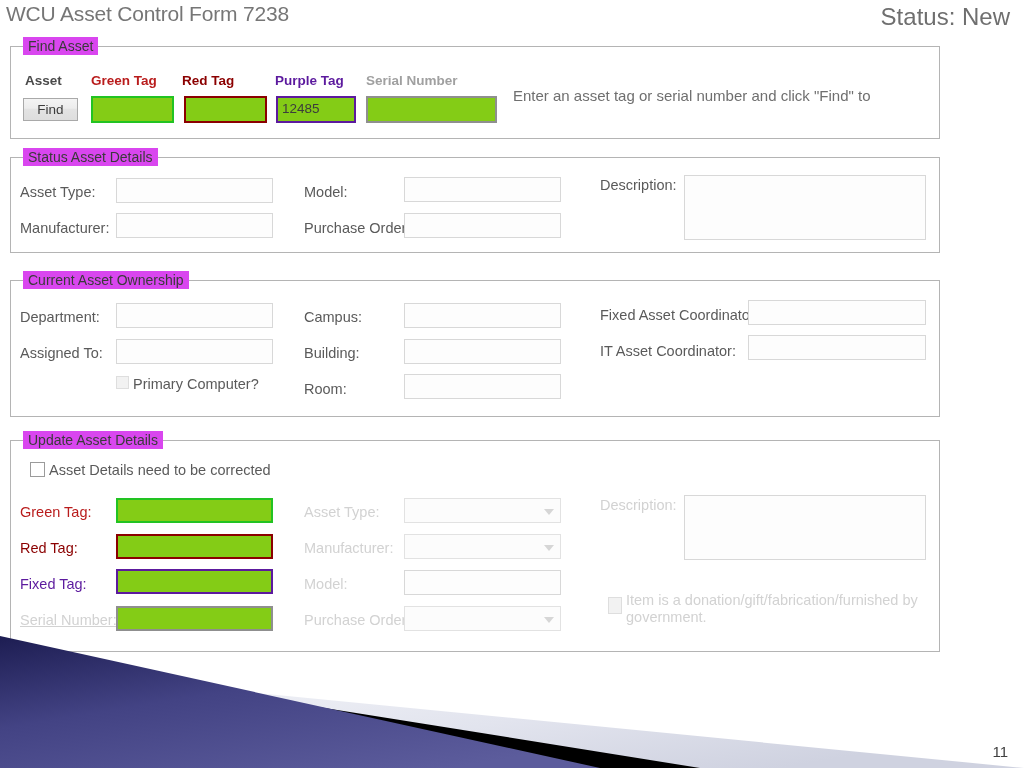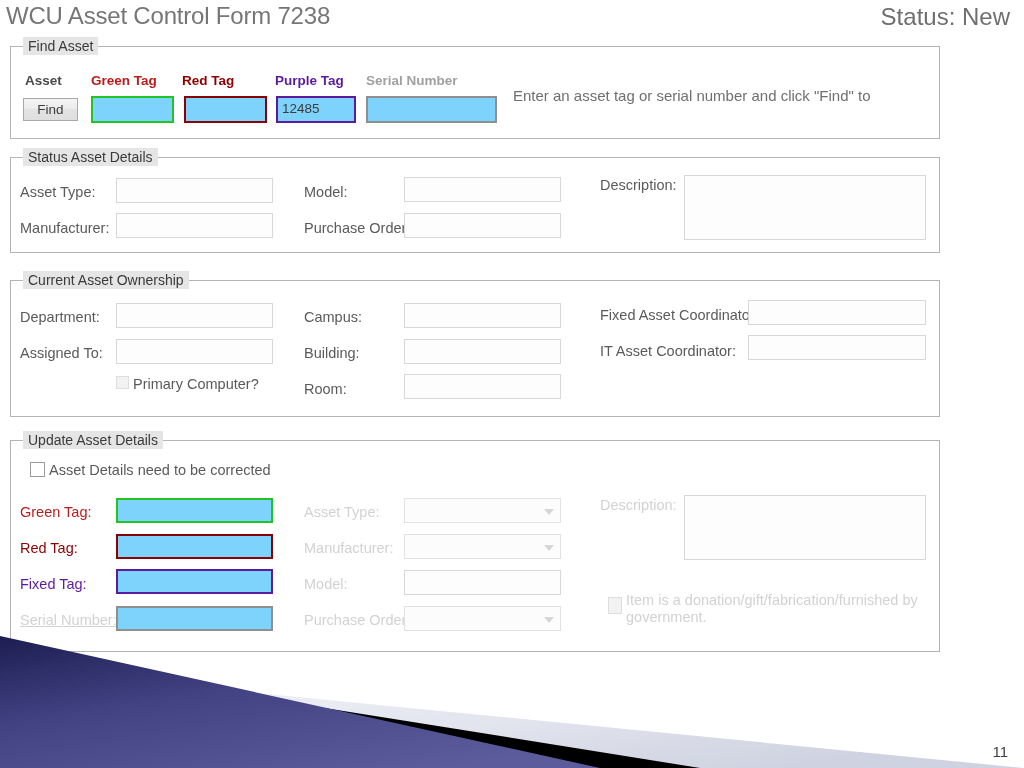--- a/index.html
+++ b/index.html
@@ -15,21 +15,21 @@
     font-family: "Liberation Sans", sans-serif;
     color: #595959;
     -webkit-font-smoothing: antialiased;
   }
 
   
   #slide-title {
     position: absolute;
     left: 6px;
     top: 2px;
-    font-size: 24px;
+    font-size: 21px;
     font-weight: 400;
     color: #767676;
     letter-spacing: -0.2px;
     white-space: nowrap;
   }
   #status-label {
     position: absolute;
     right: 14px;
     top: 3px;
     font-size: 24px;
@@ -42,21 +42,21 @@
   .groupbox {
     position: absolute;
     border: 1px solid #b4b4b4;
     box-sizing: border-box;
     background: transparent;
   }
   .groupbox > .gb-legend {
     position: absolute;
     top: -10px;
     left: 12px;
-    background: #e5e5e5;
+    background: #d946ef;
     padding: 0 5px;
     font-size: 14px;
     color: #3a3a3a;
     white-space: nowrap;
     line-height: 18px;
   }
 
   
   .lbl {
     position: absolute;
@@ -68,21 +68,21 @@
   .lbl.disabled { color: #d2d2d2; }
   .lbl.bold { font-weight: bold; font-size: 13.5px; color: #4a4a4a; }
   .lbl.green { color: #b91c1c; }
   .lbl.red   { color: #8b0000; }
   .lbl.purple{ color: #5c1a9e; }
   .lbl.grey  { color: #a0a0a0; }
 
   .field {
     position: absolute;
     box-sizing: border-box;
-    background: #7dd3fc;
+    background: #84cc16;
     border: 1px solid #9e9e9e;
   }
   .field.green  { border-color: #22c322; border-width: 2px; }
   .field.red    { border-color: #8b0000; border-width: 2px; }
   .field.purple { border-color: #5c1a9e; border-width: 2px; }
   .field.grey2  { border-color: #8f8f8f; border-width: 2px; }
   .field.faint  { border-color: #d8d8d8; background: #fdfdfd; }
   .field .fval {
     display: block;
     padding: 2px 4px;

